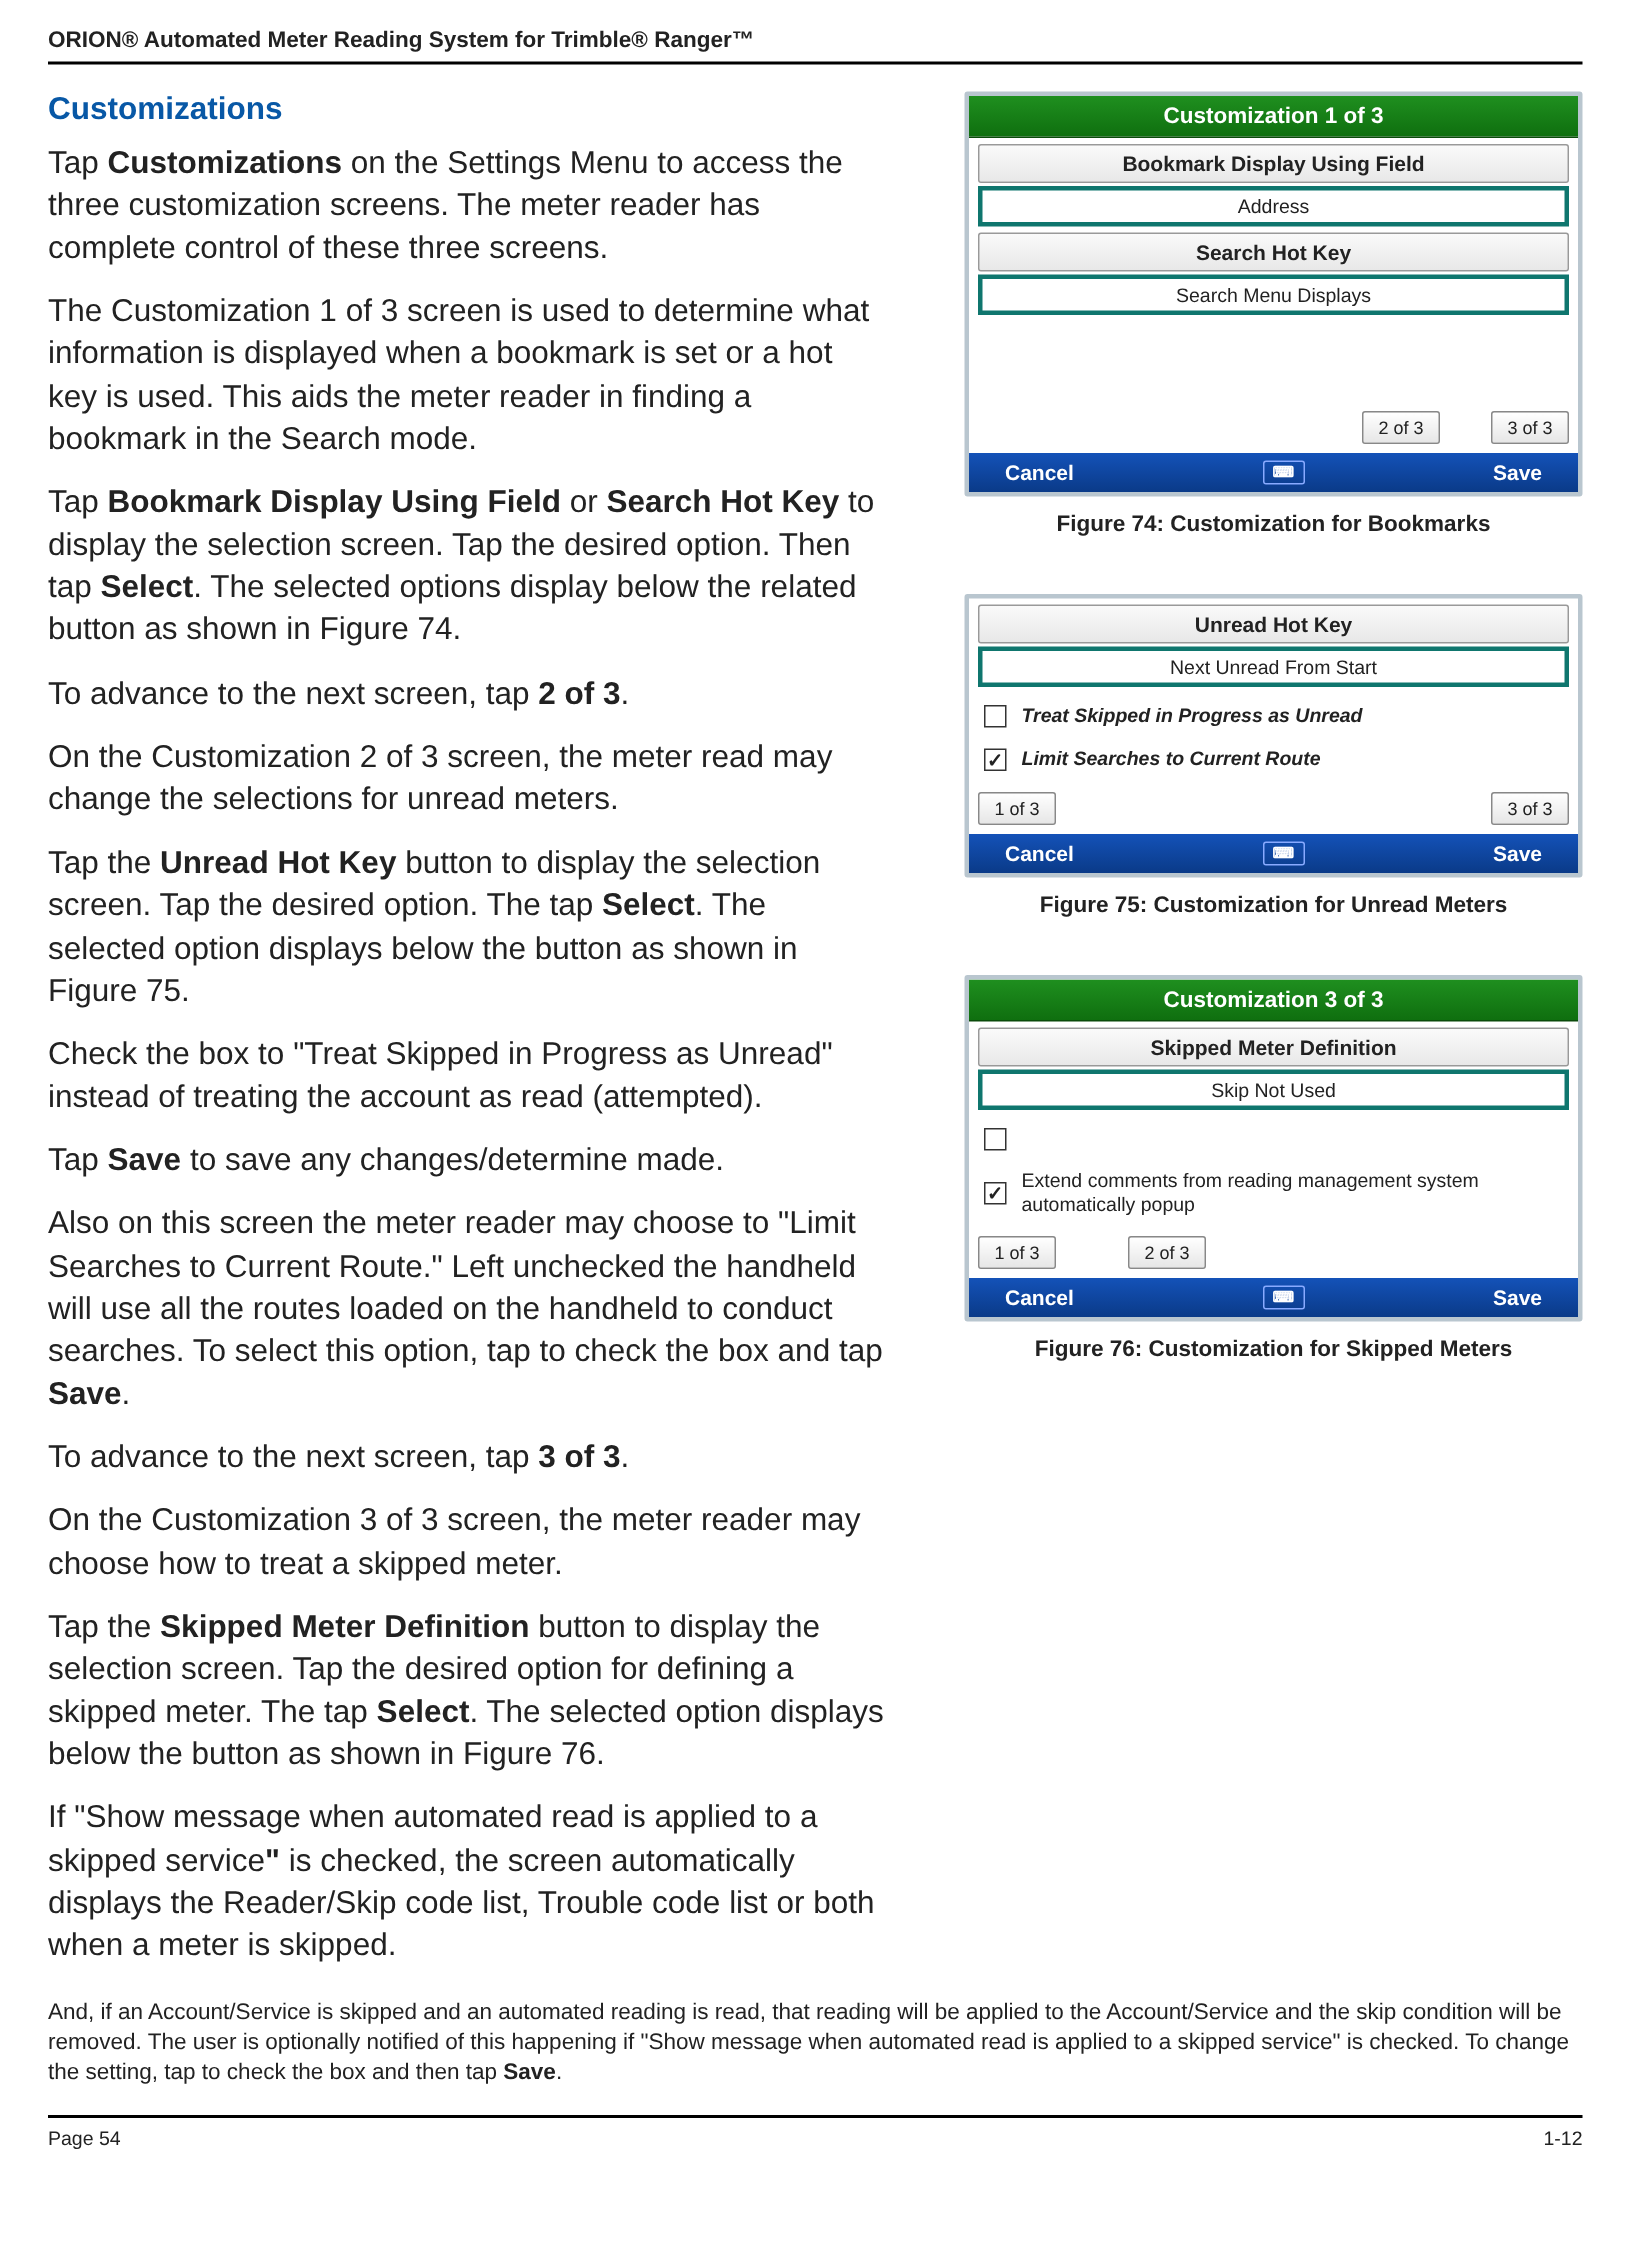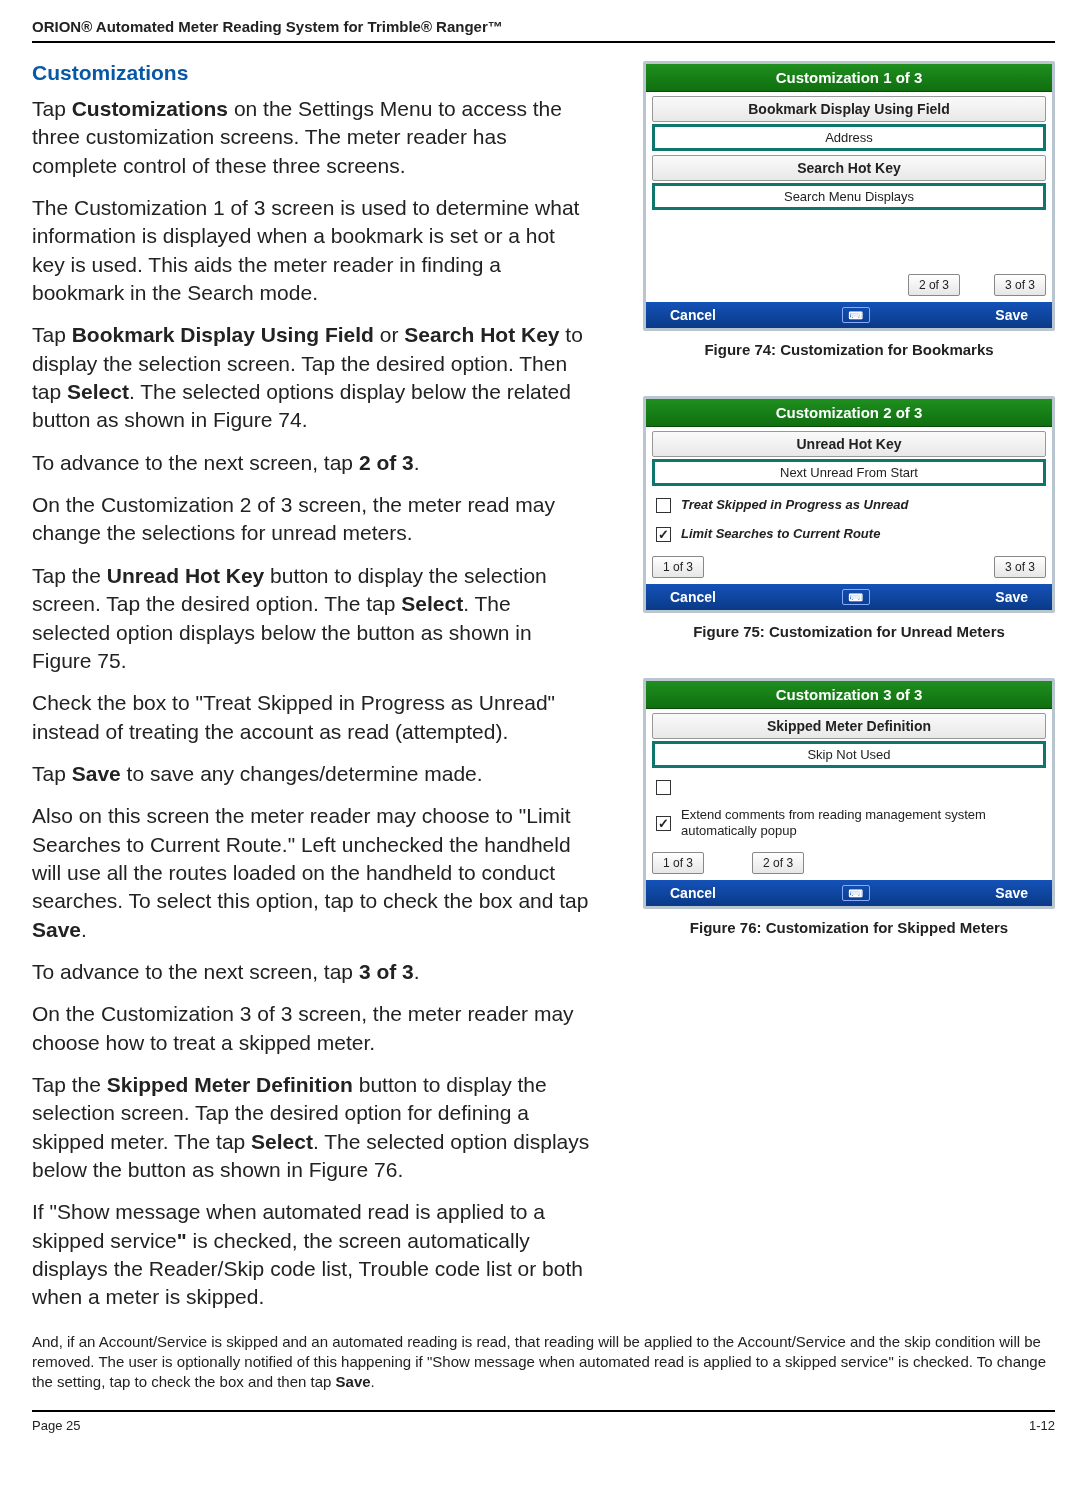--- a/index.html
+++ b/index.html
@@ -166,21 +166,20 @@
           <span>Cancel</span>
           <span class="kbicon">⌨</span>
           <span>Save</span>
         </div>
       </div>
       <div class="figcap">Figure 74:  Customization for Bookmarks</div>
     </div>
 
     <div class="figure-block">
       <div class="device">
-        <div class="titlebar">Customization 2 of 3</div>
         <div class="fieldbar">Unread Hot Key</div>
         <div class="valuebox">Next Unread From Start</div>
         <div class="content-area">
           <div class="checkrow">
             <div class="cb"></div>
             <div class="lbl">Treat Skipped in Progress as Unread</div>
           </div>
           <div class="checkrow">
             <div class="cb">✓</div>
             <div class="lbl">Limit Searches to Current Route</div>
@@ -225,15 +224,15 @@
       </div>
       <div class="figcap">Figure 76:  Customization for Skipped Meters</div>
     </div>
 
   </div>
 </div>
 
 <p class="fullwidth-para"><span>And, if an Account/Service is skipped and an automated reading is read, that reading will be applied to the Account/Service and the skip condition will be removed. The user is optionally notified of this happening if "Show message when automated read is applied to a skipped service" is checked. To change the setting, tap to check the box and then tap </span><span class="b">Save</span><span>.</span></p>
 
 <div class="footer">
-  <span>Page 25</span>
+  <span>Page 54</span>
   <span>1-12</span>
 </div>
 
 </body></html>

